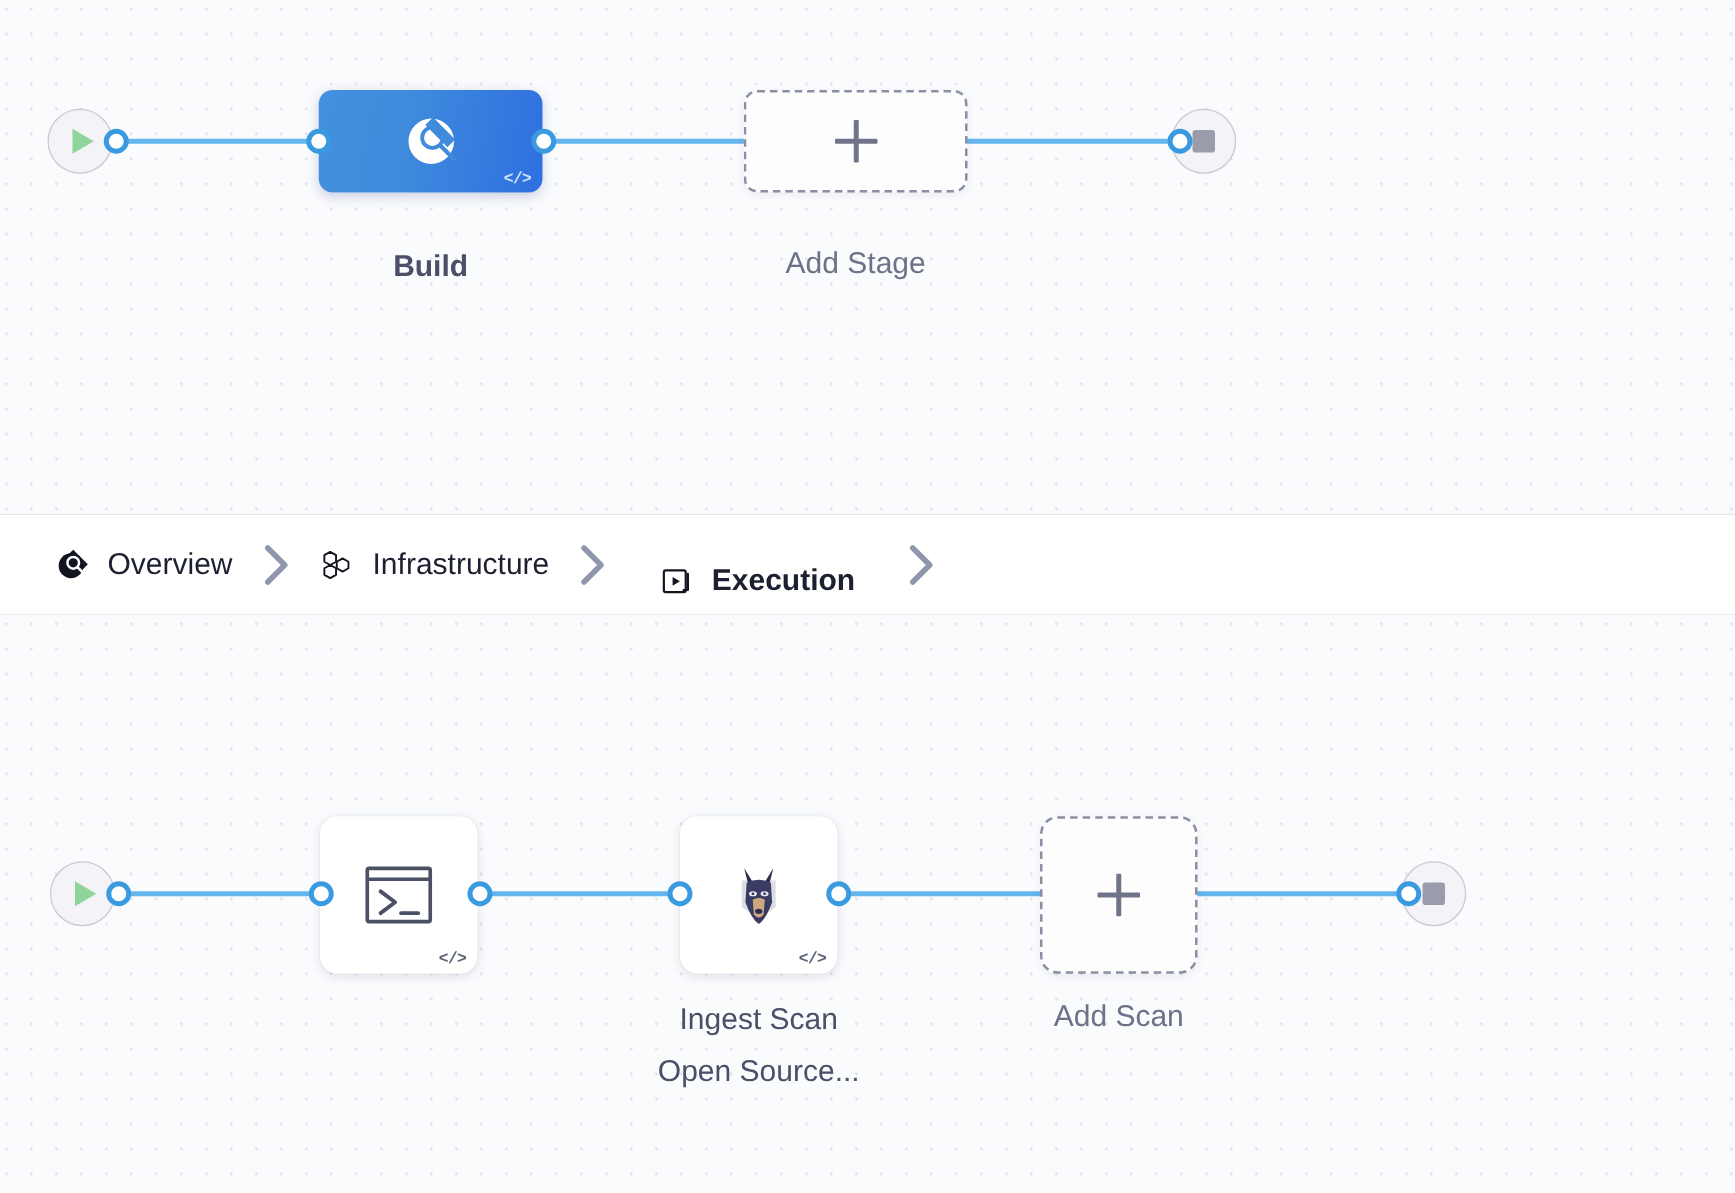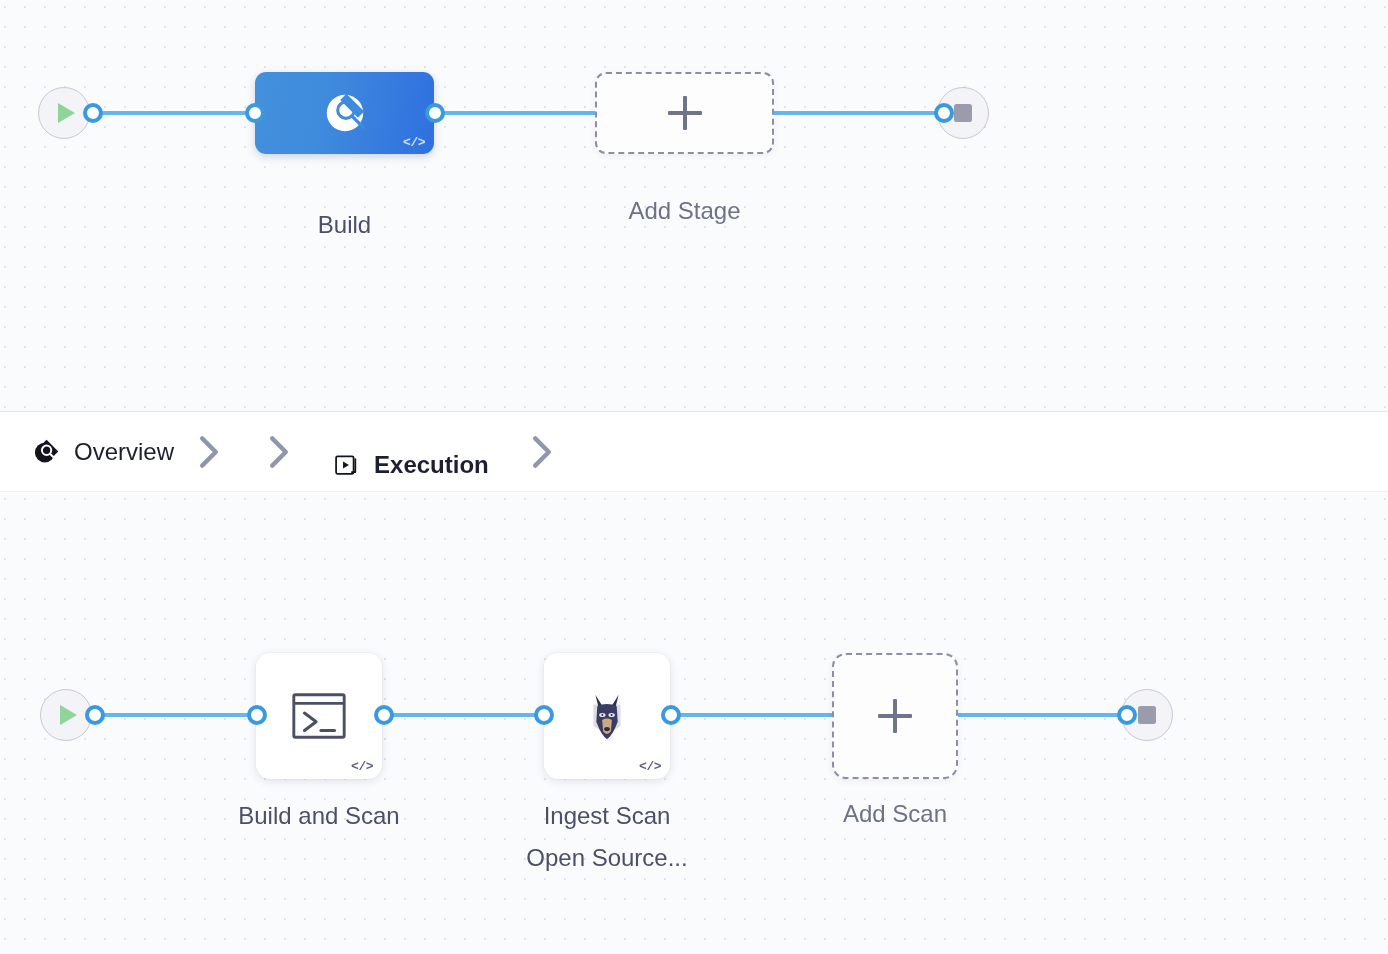--- a/index.html
+++ b/index.html
@@ -136,21 +136,21 @@
   
   .tabbar {
     position: absolute;
     left: 0; top: 411px;
     width: 1388px; height: 81px;
     background: #ffffff;
     border-top: 1.5px solid #e3e5ed;
     border-bottom: 1.5px solid #eceef4;
     display: flex;
     align-items: center;
-    padding-left: 32px;
+    padding-left: 44px;
   }
   .tab {
     display: flex; align-items: center; gap: 14px;
     height: 81px;
     position: relative;
     cursor: pointer;
   }
   .tab-label {
     font-size: 24px;
     color: #1d2030;
@@ -193,21 +193,21 @@
         <circle cx="24" cy="24" r="19" fill="#ffffff"></circle>
         <path d="M25.5 4 L44 22.5 L37.5 29 L19 10.5 Z" fill="#3f8bdc"></path>
         <path d="M26.5 6 L42 21.5 L38.5 25 L23 9.5 Z" fill="#3f8bdc"></path>
         <circle cx="25" cy="21" r="8.6" fill="none" stroke="#3f8bdc" stroke-width="3.2"></circle>
         <path d="M31.6 27.6 L43 39" stroke="#3f8bdc" stroke-width="3.4" stroke-linecap="round"></path>
       </svg>
       <span class="code-badge">&lt;/&gt;</span>
     </div>
     <div class="port" style="left:245px; top:103px;"></div>
     <div class="port" style="left:425px; top:103px;"></div>
-    <div class="caption" style="left:255px; top:204px; width:179px;">Build</div>
+    <div class="caption" style="left:255px; top:193px; width:179px;font-weight:bold;">Build</div>
 
     <div class="add-node add-stage-node" style="left:595px; top:72px;">
       <div class="plus"></div>
     </div>
     <div class="caption muted" style="left:595px; top:190px; width:179px;">Add Stage</div>
 
     <div class="port" style="left:934px; top:103px;"></div>
     <div class="terminal" style="left:937px; top:87px;">
       <div class="stop-sq"></div>
     </div>
@@ -226,20 +226,30 @@
     </svg>
     <span class="tab-label">Overview</span>
   </div>
 
   <div class="chev">
     <svg viewBox="0 0 12 20">
       <path d="M2 2 L10 10 L2 18" fill="none" stroke="#9096ab" stroke-width="2.6" stroke-linecap="round" stroke-linejoin="round"></path>
     </svg>
   </div>
 
+  <div class="tab">
+    <svg class="tab-icon" viewBox="0 0 48 48">
+      <g fill="none" stroke="#12141f" stroke-width="2.6" stroke-linejoin="round">
+        <path d="M14 6 L22 10.5 L22 19.5 L14 24 L6 19.5 L6 10.5 Z"></path>
+        <path d="M14 24 L22 28.5 L22 37.5 L14 42 L6 37.5 L6 28.5 Z"></path>
+        <path d="M31 15 L39 19.5 L39 28.5 L31 33 L23 28.5 L23 19.5 Z"></path>
+      </g>
+    </svg>
+    <span class="tab-label">Infrastructure</span>
+  </div>
 
   <div class="chev">
     <svg viewBox="0 0 12 20">
       <path d="M2 2 L10 10 L2 18" fill="none" stroke="#9096ab" stroke-width="2.6" stroke-linecap="round" stroke-linejoin="round"></path>
     </svg>
   </div>
 
   <div class="tab active" style="padding:0 18px;margin-top:26px;">
     <svg class="tab-icon" viewBox="0 0 48 48">
       <rect x="7" y="9" width="30" height="30" rx="2.5" fill="none" stroke="#12141f" stroke-width="3"></rect>
@@ -275,21 +285,20 @@
       <svg width="62" height="62" viewBox="0 0 64 64">
         <rect x="6" y="10" width="52" height="44" rx="1.5" fill="#ffffff" stroke="#4b5064" stroke-width="3"></rect>
         <path d="M6 19 L58 19" stroke="#4b5064" stroke-width="3"></path>
         <path d="M17 29 L29 38 L17 47" fill="none" stroke="#4b5064" stroke-width="3.2" stroke-linecap="round" stroke-linejoin="round"></path>
         <path d="M34 47 L48 47" stroke="#4b5064" stroke-width="3.2" stroke-linecap="round"></path>
       </svg>
       <span class="code-badge">&lt;/&gt;</span>
     </div>
     <div class="port" style="left:247px; top:213px;"></div>
     <div class="port" style="left:374px; top:213px;"></div>
-    <div class="caption" style="left:196px; top:303px; width:246px;">Build and Scan</div>
 
     <div class="step-node" style="left:544px; top:161px;">
       <svg width="62" height="62" viewBox="0 0 64 64">
 
         <path d="M18 20 L46 20 L46 42 L32 52 L18 42 Z" fill="#dcdde2"></path>
 
         <path d="M20 10 L25 30 L28 23 Z" fill="#2c2f52"></path>
         <path d="M44 10 L39 30 L36 23 Z" fill="#2c2f52"></path>
 
         <path d="M22 22 Q32 17 42 22 L43 38 Q38 52 32 56 Q26 52 21 38 Z" fill="#3b3c63"></path>

